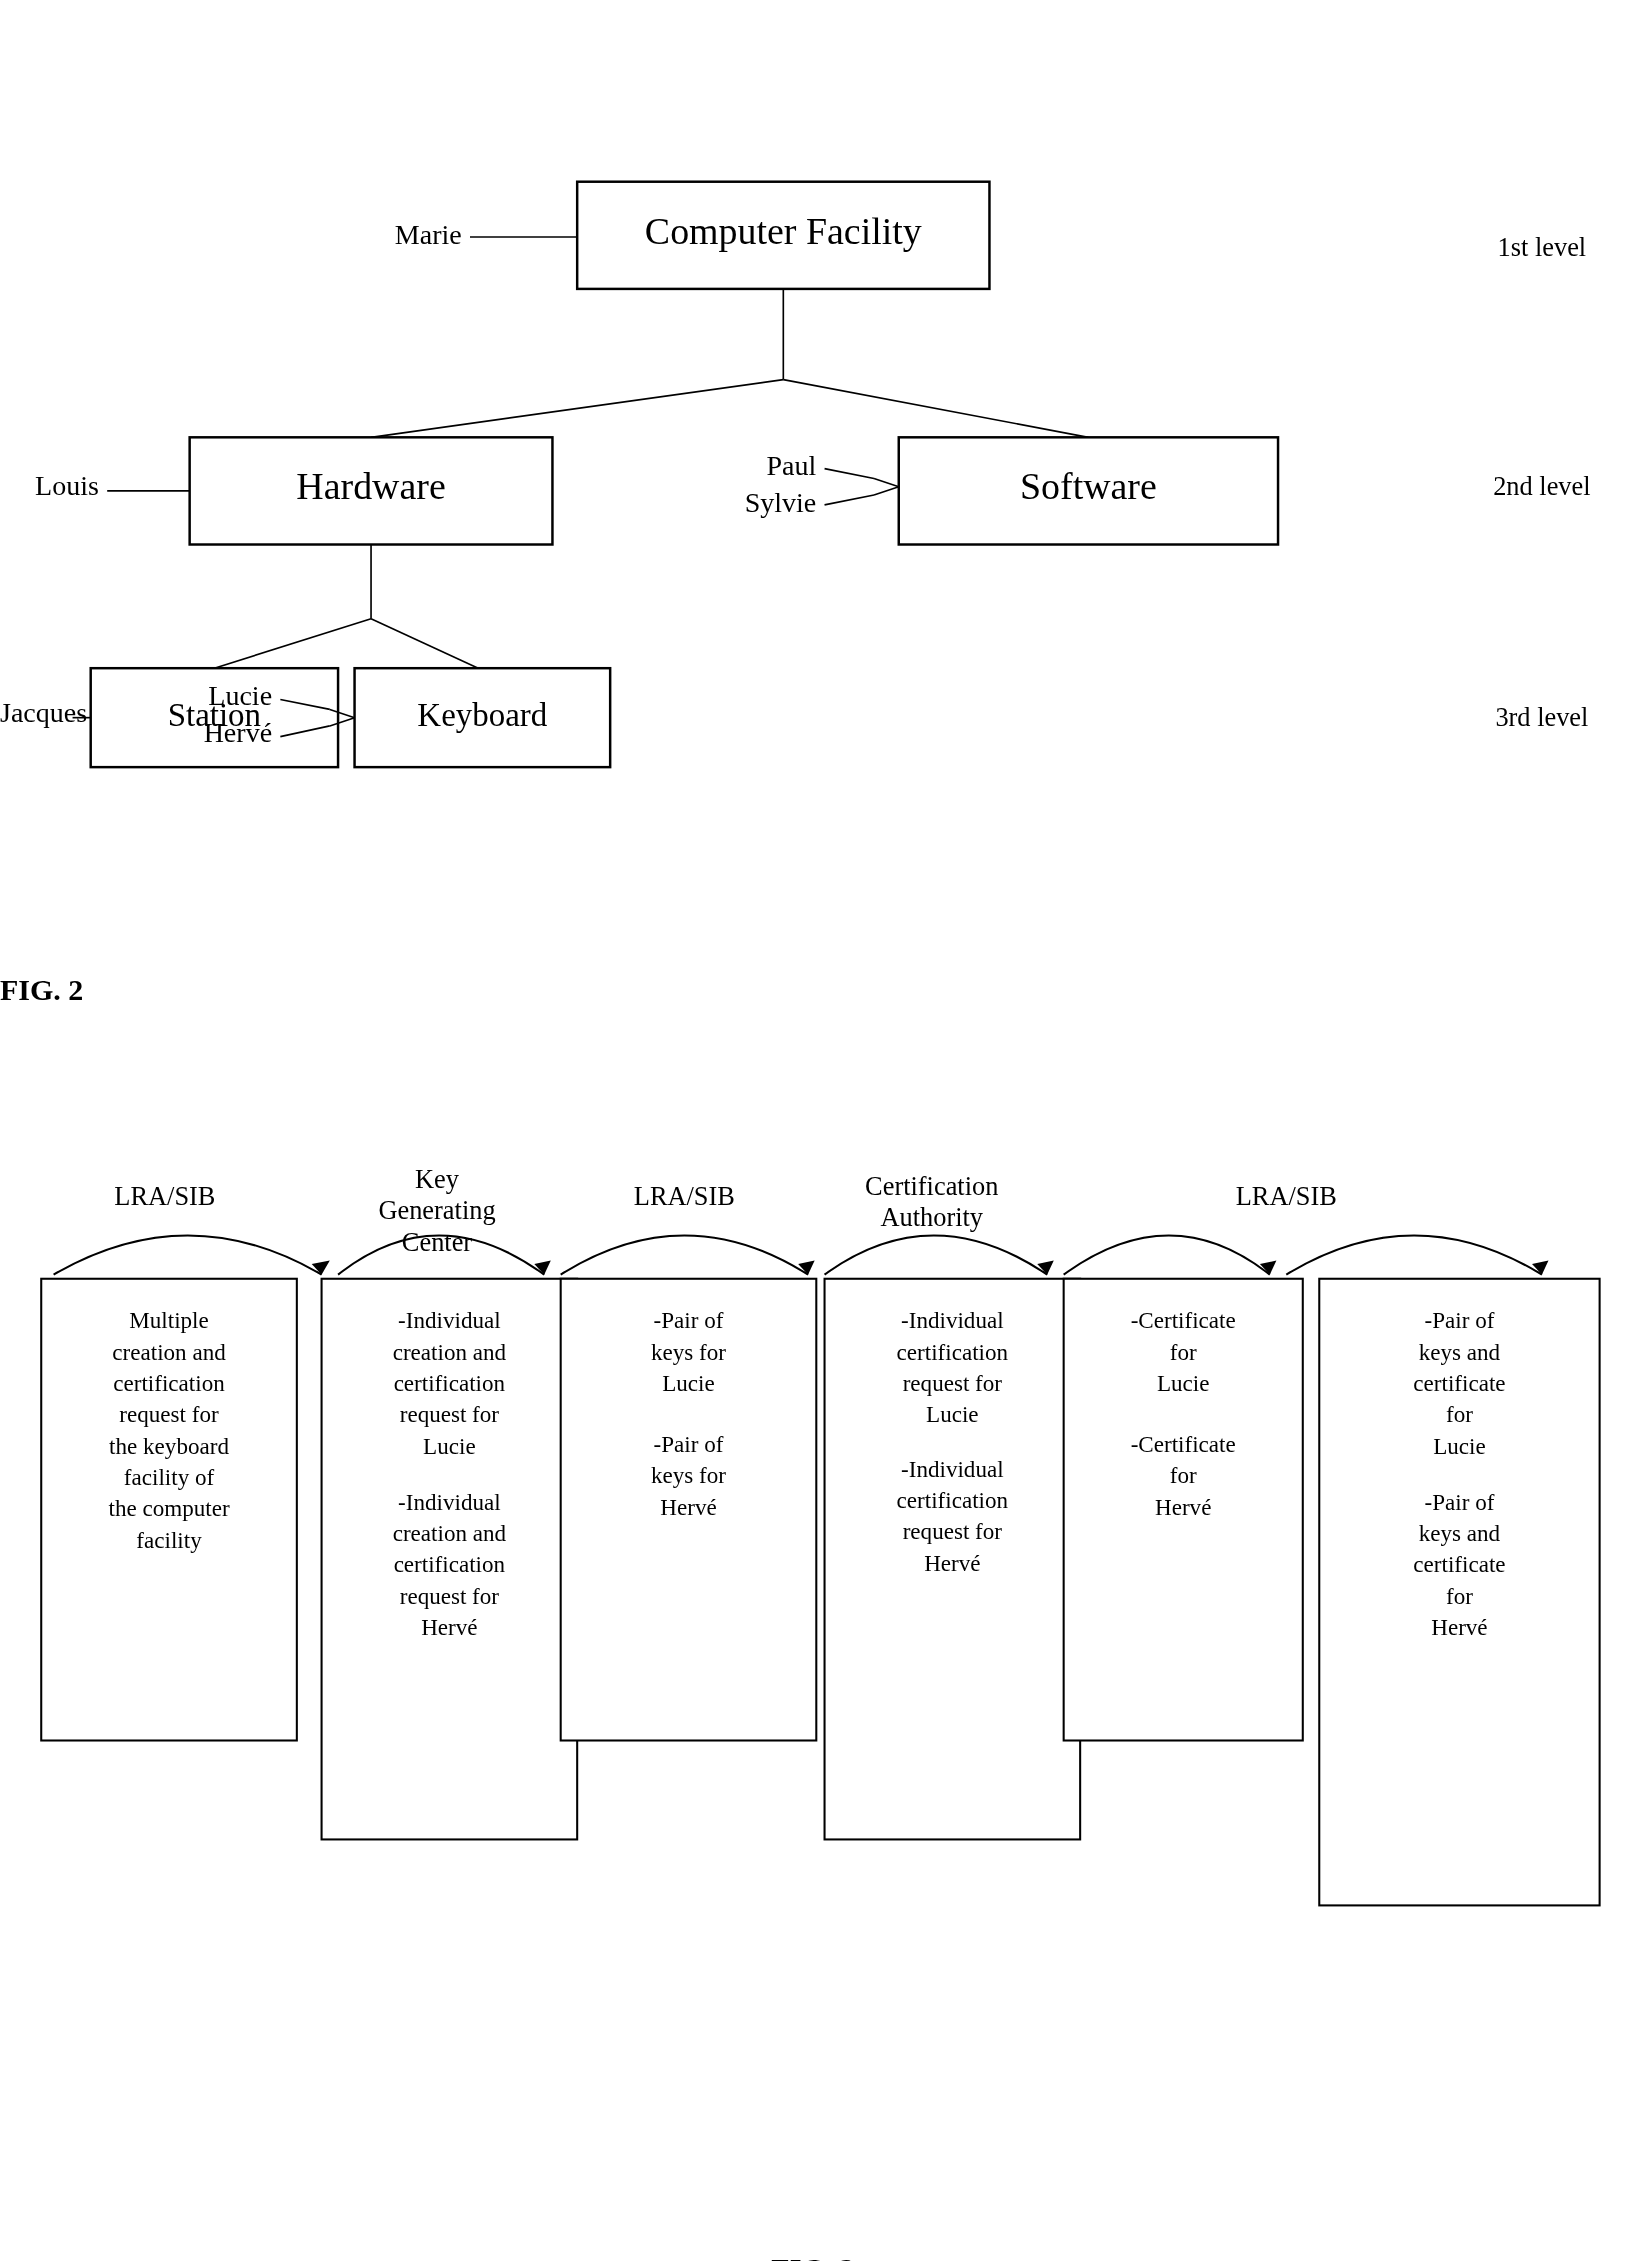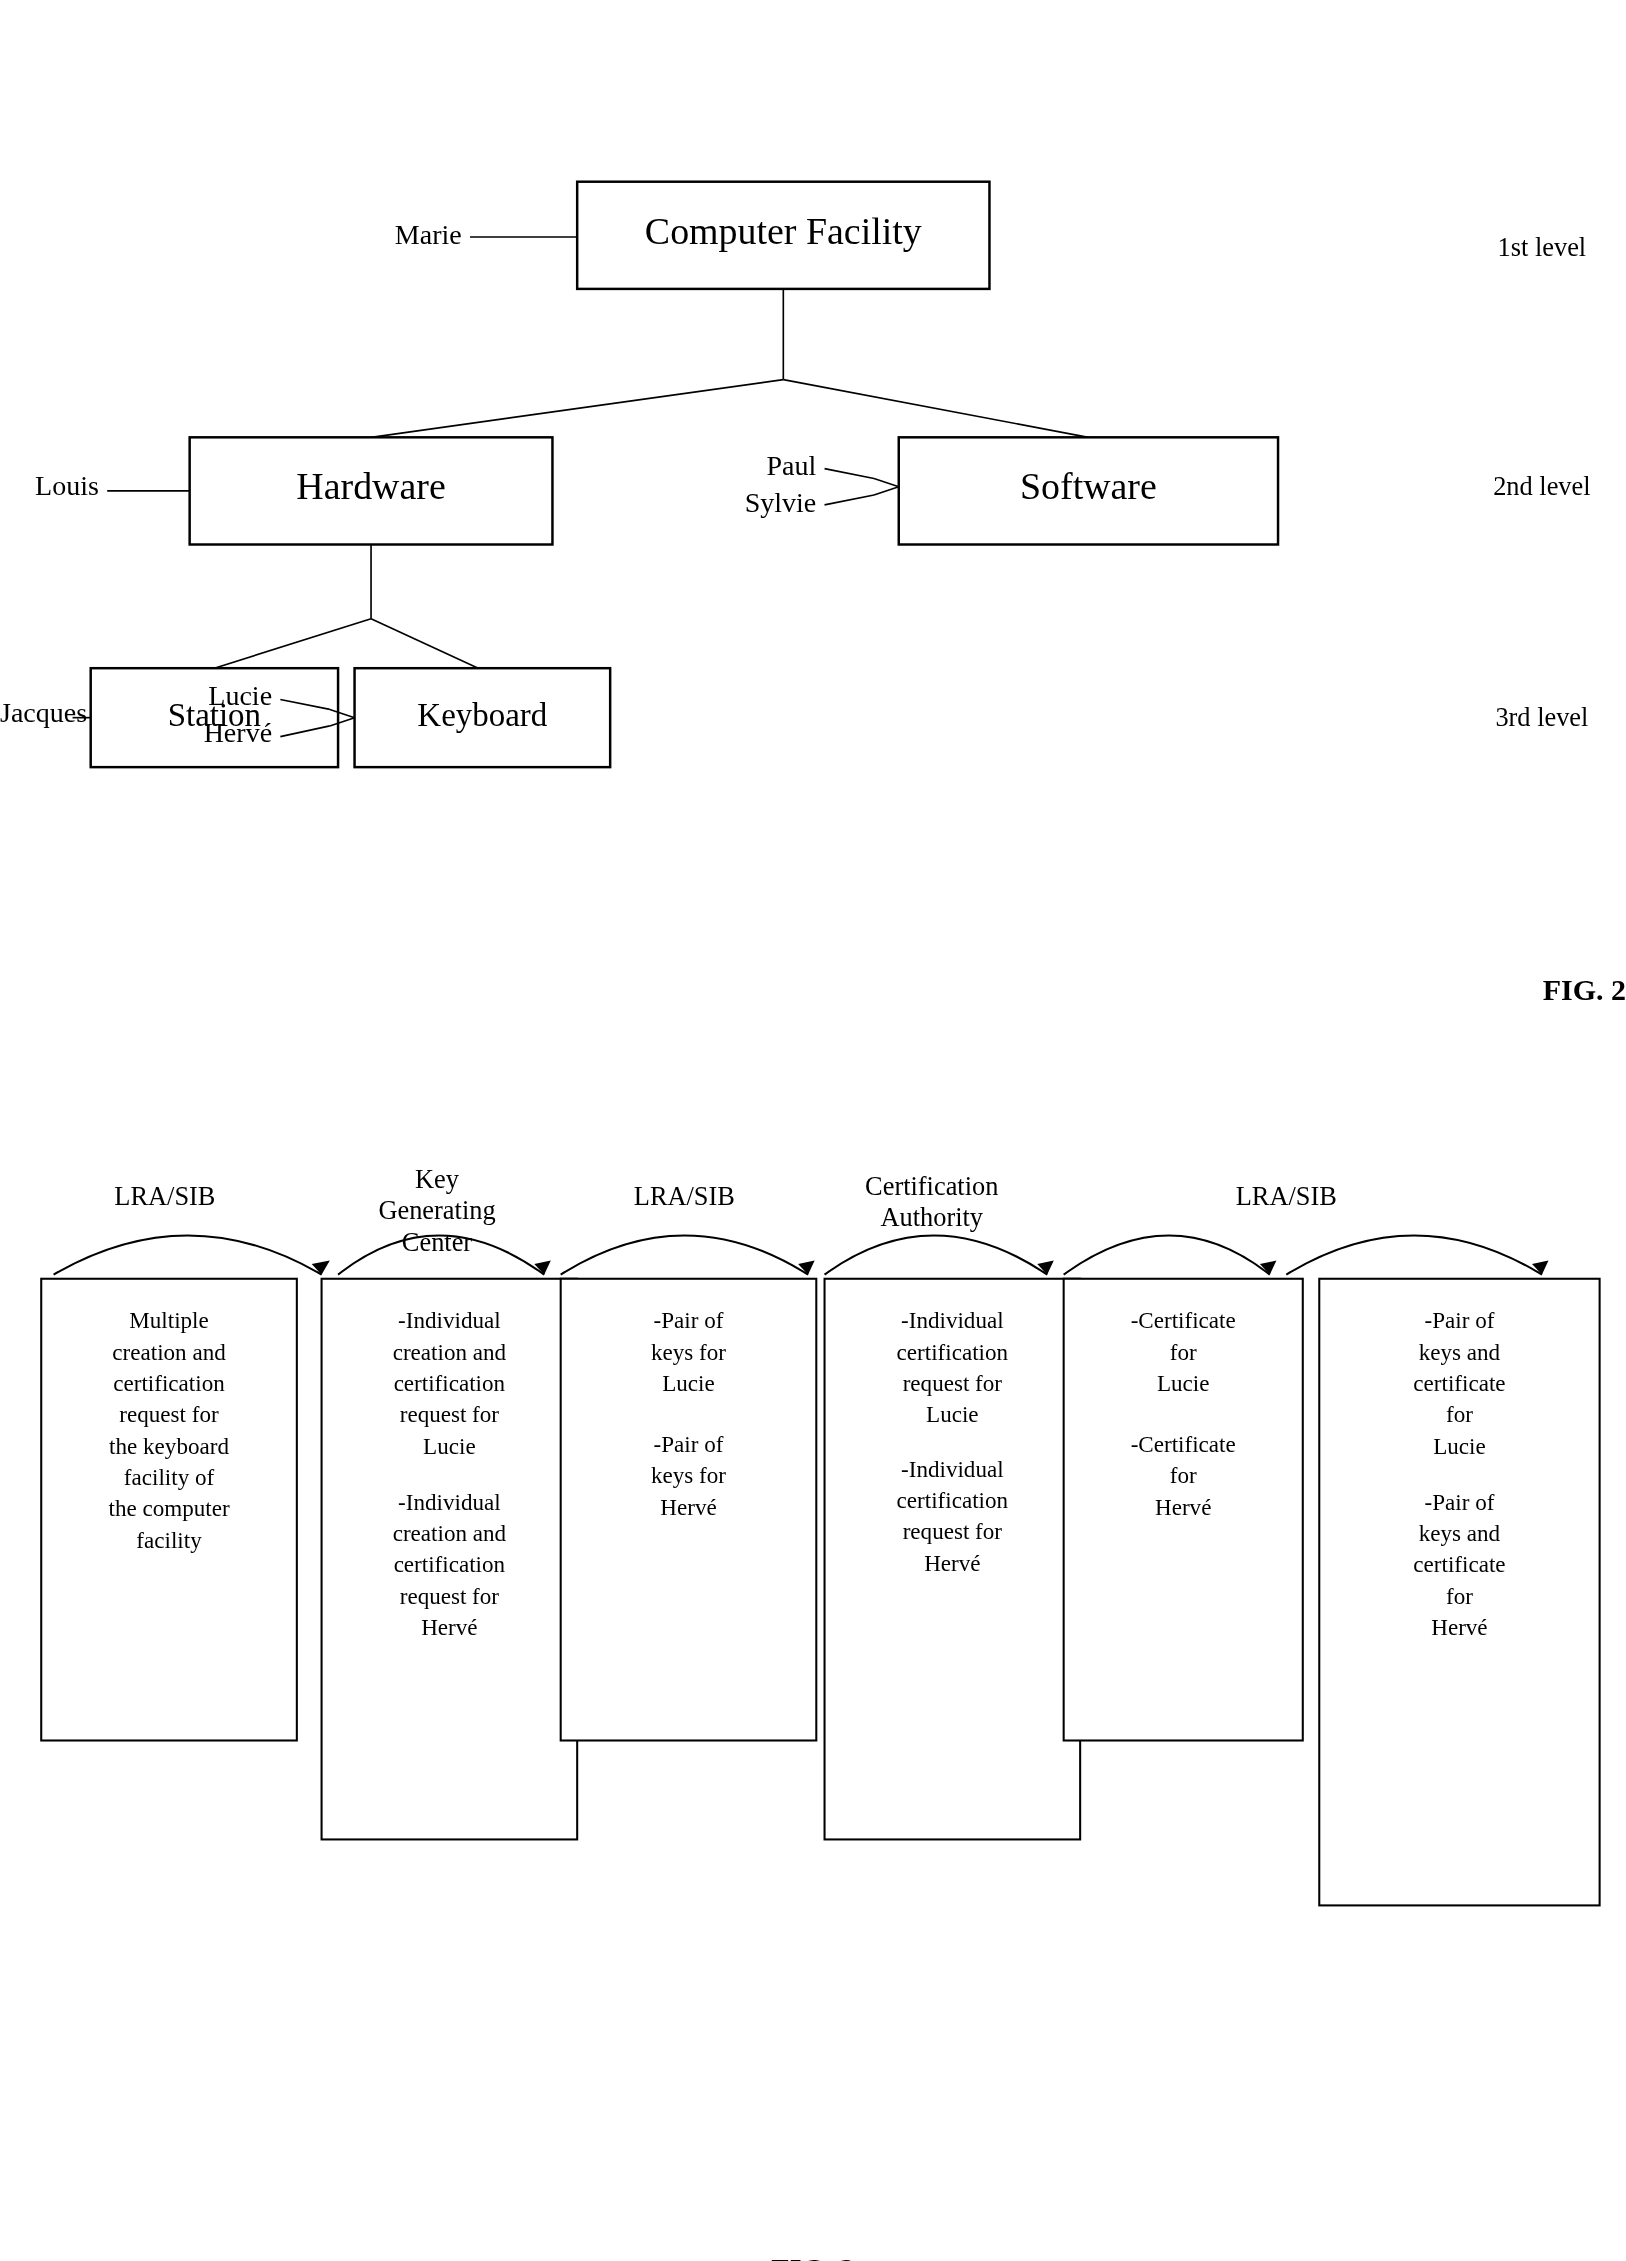--- a/index.html
+++ b/index.html
@@ -22,21 +22,21 @@
 
     .fig2-svg {
       position: absolute;
       top: 0; left: 0;
       width: 100%; height: 100%;
     }
 
     .fig2-label {
       font-size: 30px;
       font-weight: bold;
-      text-align: right;
+      text-align: left;
       position: absolute;
       top: 907px;
       width: 100%;
     }
 
     
     .fig3-section {
       position: relative;
       width: 1626px;
       top: 165px;

